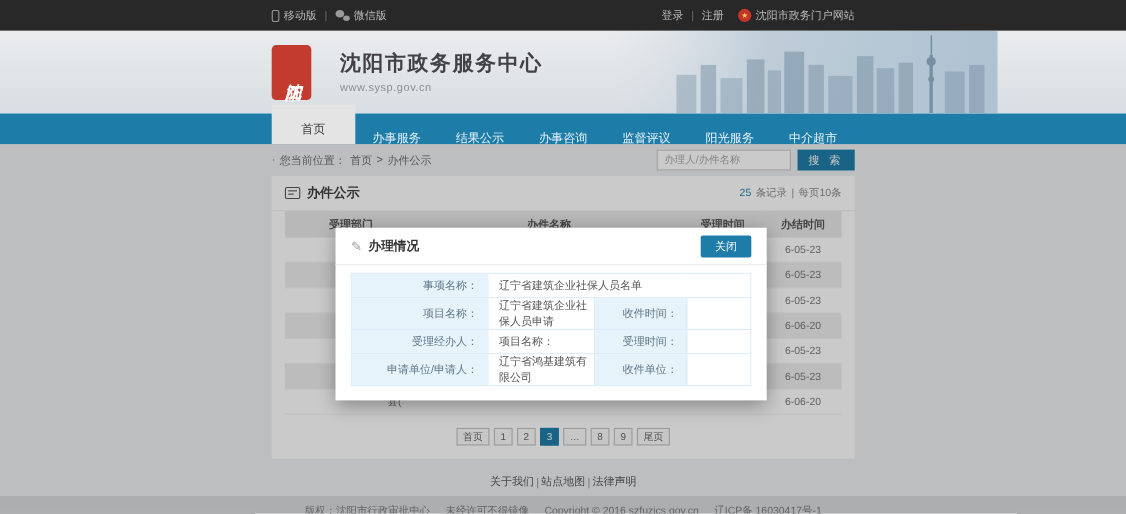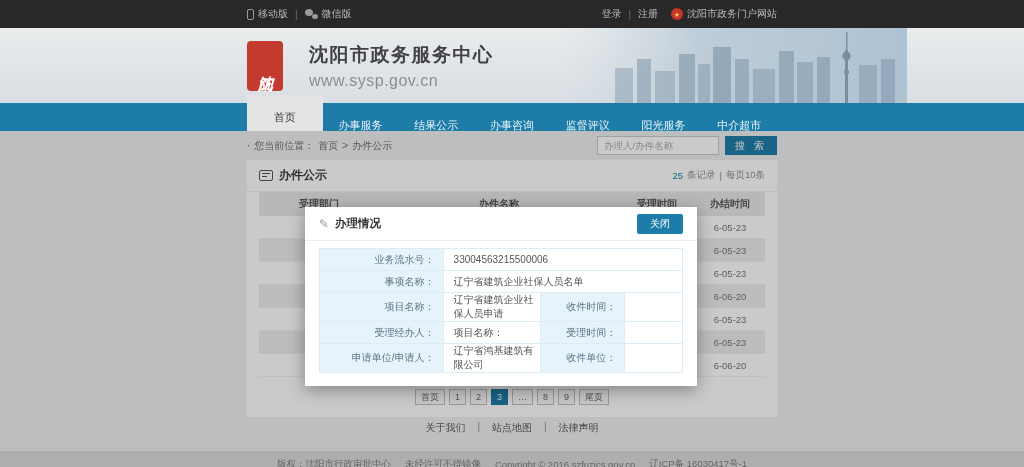--- a/index.html
+++ b/index.html
@@ -20,21 +20,21 @@
   .wechat-ic i.b2 { width:6px; height:5px; right:0; bottom:0; }
   .emblem-ic { width:12px; height:12px; background:#c23528; border-radius:50%; display:inline-flex; align-items:center; justify-content:center; color:#f2cf5b; font-size:7px; line-height:1; }
 
   
   .header { height:75px; background:linear-gradient(180deg,#eaeced 0%,#d8dee3 100%); position:relative; overflow:hidden; }
   .header .container { height:75px; display:flex; align-items:center; }
   .skyline { position:absolute; right:-130px; bottom:0; pointer-events:none; }
   .seal { width:36px; height:50px; background:#c23b2e; border-radius:4px; color:#fff; display:flex; align-items:center; justify-content:center; writing-mode:vertical-rl; font-size:15px; font-weight:bold; font-style:italic; letter-spacing:2px; z-index:2; }
   .site-titles { margin-left:26px; z-index:2; }
   .site-title { font-size:19px; font-weight:bold; color:#424246; letter-spacing:1.5px; }
-  .site-url { font-size:16px; color:#8b8f93; margin-top:4px; letter-spacing:.5px; }
+  .site-url { font-size:10px; color:#8b8f93; margin-top:4px; letter-spacing:.5px; }
 
   
   .nav { height:28px; background:#1d7ca8; }
   .nav .container { display:flex; height:28px; }
   .tab { flex:1; display:flex; align-items:center; justify-content:center; font-size:11px; color:#e8f3f8; cursor:pointer;margin-top:16px; }
   .tab.active { height:36px; margin-top:-8px; padding-top:8px; background:#e4e4e4; color:#3a3a3a; }
 
   
   .crumb-row { height:29px; }
   .crumb-row .container { height:29px; display:flex; align-items:center; justify-content:space-between; }
@@ -62,21 +62,21 @@
   .tdata.alt { background:#ededed; }
   .tc { display:flex; align-items:center; justify-content:center; }
   .c1 { width:120px; } .c2 { width:240px; } .c3 { width:76px; } .c4 { width:70px; }
   .tdata .c1 { justify-content:flex-end; padding-right:14px; }
 
   .pager { display:flex; justify-content:center; gap:4px; margin-top:12px; }
   .pg { min-width:16px; height:16px; padding:0 5px; border:1px solid #c2c2c2; background:#fafafa; color:#666; font-size:9px; display:flex; align-items:center; justify-content:center; cursor:pointer; }
   .pg.active { background:#1d7ca8; border-color:#1d7ca8; color:#fff; }
 
   
-  .foot-links { height:28px; display:flex; align-items:flex-start; justify-content:center; gap:12px; font-size:10px; color:#565656; padding-top:4px; }
+  .foot-links { height:28px; display:flex; align-items:flex-end; justify-content:center; gap:2px; font-size:10px; color:#565656; padding-top:4px; }
   .foot-links .fsep { color:#8e8e8e; }
   .foot-links span { cursor:pointer; }
   .foot-bottom { height:26px; background:#dadcdd; display:flex; align-items:center; justify-content:center; gap:14px; font-size:9.5px; color:#7b7b7b; margin-top:6px; }
 
   
   .overlay { position:absolute; left:0; right:0; top:131px; bottom:0; background:rgba(15,15,15,0.22); z-index:5; }
   .modal { position:absolute; left:305px; top:207px; width:392px; background:#fff; z-index:10; box-shadow:0 4px 16px rgba(0,0,0,0.35); }
   .modal-head { height:34px; display:flex; align-items:center; justify-content:space-between; padding:0 14px; border-bottom:1px solid #ececec; }
   .modal-title { display:flex; align-items:center; gap:6px; font-size:11.5px; font-weight:bold; color:#333; }
   .pencil-ic { color:#999; font-size:12px; font-weight:normal; }
@@ -294,24 +294,20 @@
     </div>
     <div class="modal-body">
       <table class="mtable">
         <colgroup>
             <col style="width:124px">
             <col style="width:98px">
             <col style="width:84px">
             <col style="width:58px">
           </colgroup>
         <tbody>
-            <tr>
-          <td class="ml">业务流水号：</td>
-          <td class="mv" colspan="3">33004563215500006</td>
-        </tr>
         <tr>
           <td class="ml">事项名称：</td>
           <td class="mv" colspan="3">辽宁省建筑企业社保人员名单</td>
         </tr>
         <tr>
           <td class="ml">项目名称：</td>
           <td class="mv">辽宁省建筑企业社保人员申请</td>
           <td class="ml">收件时间：</td>
           <td class="mv"></td>
         </tr>

